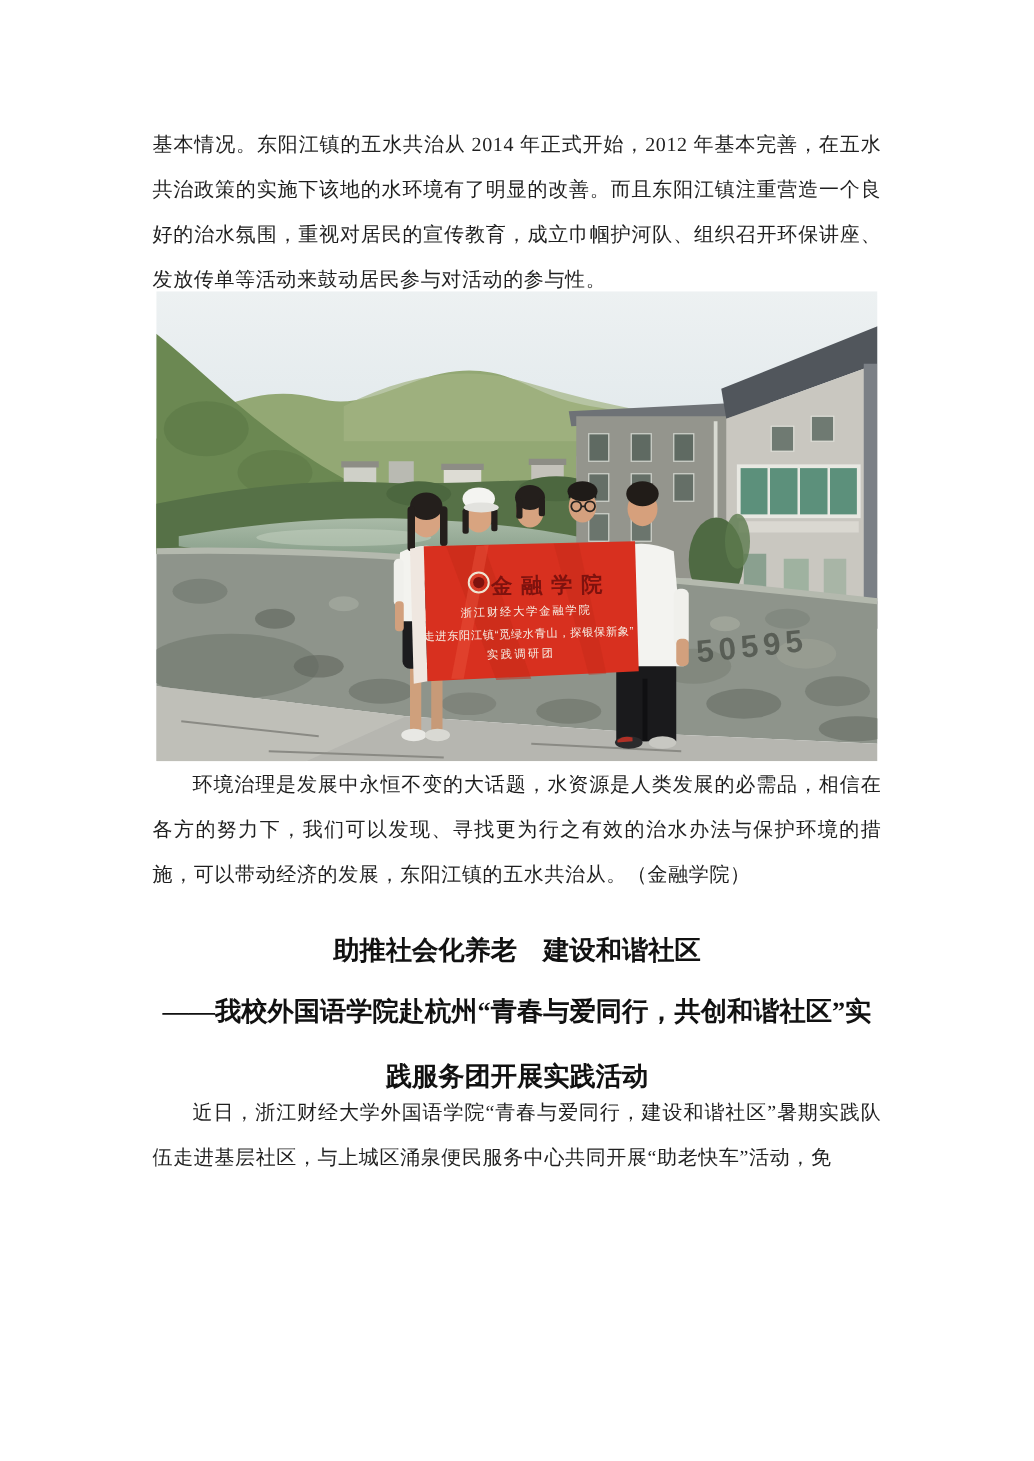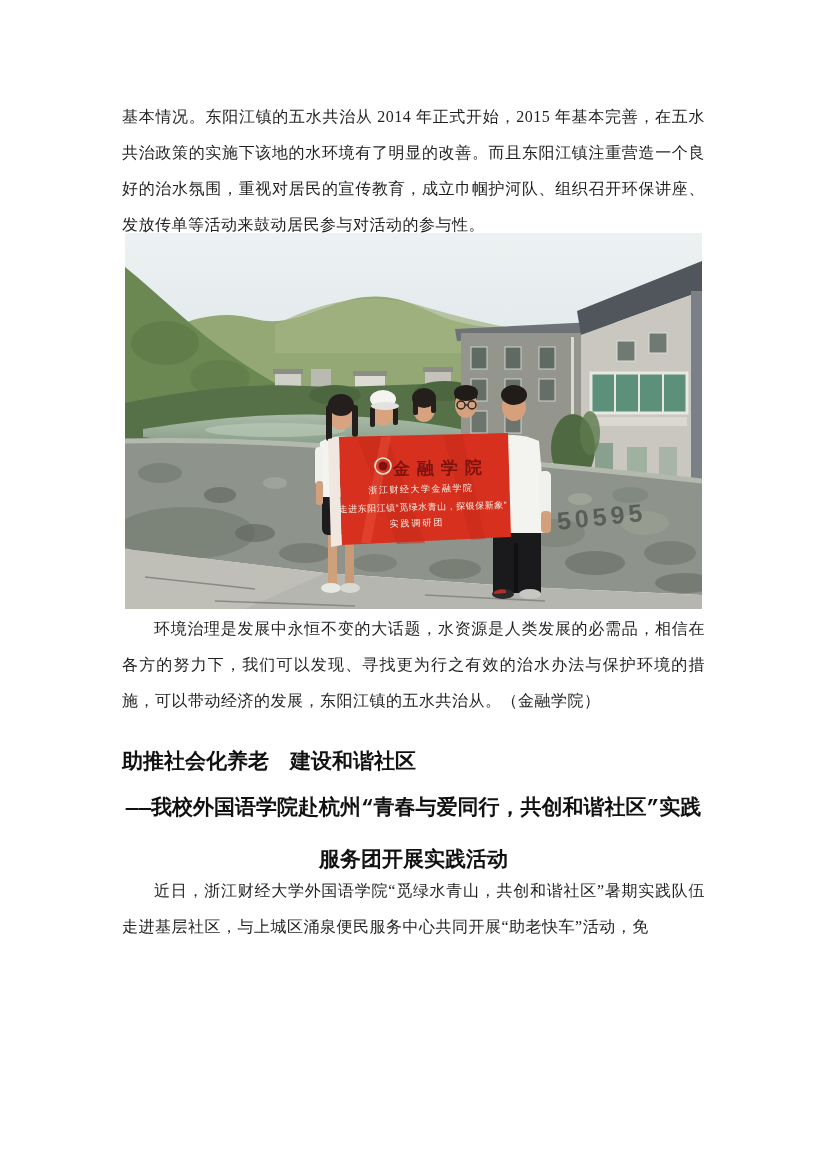--- a/index.html
+++ b/index.html
@@ -24,45 +24,45 @@
   .photo-wrap {
     width:577px; height:376px;
     margin:-10px 0 0 3px;
     line-height:0;
   }
   .photo-wrap svg { display:block; }
   h1.doc-h1 {
     margin-top:22px;
     font-family:"Liberation Sans","DejaVu Sans",sans-serif;
     font-size:21px; line-height:40px;
-    font-weight:bold; 
+    font-weight:bold; text-align:center;
     color:#111;
   }
   h2.doc-h2 {
     margin-top:2px;
-    font-family:Liberation Mono, monospace;
+    font-family:Liberation Serif, serif;
     font-size:21px; line-height:52px;
     font-weight:bold; text-align:center;
     color:#111;
   }
   p.last { margin-top:-14px; }
   .banner-title-text {
     font-family:"Liberation Serif","DejaVu Serif",serif;
     font-weight:bold;
   }
   .banner-small-text, .graffiti-text {
     font-family:"Liberation Sans","DejaVu Sans",sans-serif;
   }
 </style>
 </head>
 <body>
 
 <div class="page">
 
-  <p class="body-par">基本情况。东阳江镇的五水共治从 2014 年正式开始，2015 年基本完善，在五水共治政策的实施下该地的水环境有了明显的改善。而且东阳江镇注重营造一个良好的治水氛围，重视对居民的宣传教育，成立巾帼护河队、组织召开环保讲座、发放传单等活动来鼓动居民参与对活动的参与性。</p>
+  <p class="body-par">基本情况。东阳江镇的五水共治从 2014 年正式开始，2012 年基本完善，在五水共治政策的实施下该地的水环境有了明显的改善。而且东阳江镇注重营造一个良好的治水氛围，重视对居民的宣传教育，成立巾帼护河队、组织召开环保讲座、发放传单等活动来鼓动居民参与对活动的参与性。</p>
 
 
   <div class="photo-wrap">
     <svg viewBox="0 0 577 376" width="577" height="376" aria-hidden="true">
       <defs>
         <linearGradient id="skyGrad" x1="0" y1="0" x2="0" y2="1">
           <stop offset="0" stop-color="#edf1f2"></stop>
           <stop offset="1" stop-color="#d9e3e7"></stop>
         </linearGradient>
         <linearGradient id="waterGrad" x1="0" y1="0" x2="0" y2="1">
@@ -240,15 +240,15 @@
       </g>
     </svg>
   </div>
 
   <p class="body-par indent" style="margin-top:2px">环境治理是发展中永恒不变的大话题，水资源是人类发展的必需品，相信在各方的努力下，我们可以发现、寻找更为行之有效的治水办法与保护环境的措施，可以带动经济的发展，东阳江镇的五水共治从。（金融学院）</p>
 
   <h1 class="doc-h1">助推社会化养老　建设和谐社区</h1>
 
   <h2 class="doc-h2">——我校外国语学院赴杭州“青春与爱同行，共创和谐社区”实践服务团开展实践活动</h2>
 
-  <p class="body-par indent last">近日，浙江财经大学外国语学院“觅绿水青山，共创和谐社区”暑期实践队伍走进基层社区，与上城区涌泉便民服务中心共同开展“助老快车”活动，免</p>
+  <p class="body-par indent last">近日，浙江财经大学外国语学院“青春与爱同行，建设和谐社区”暑期实践队伍走进基层社区，与上城区涌泉便民服务中心共同开展“助老快车”活动，免</p>
 
 </div>
 
 </body></html>

